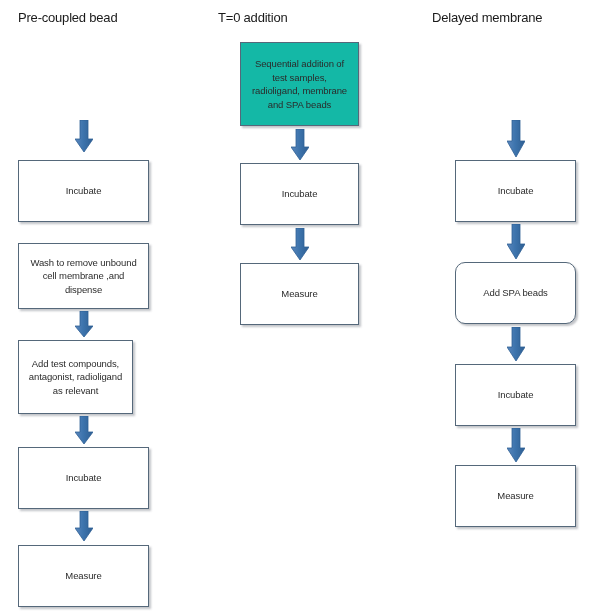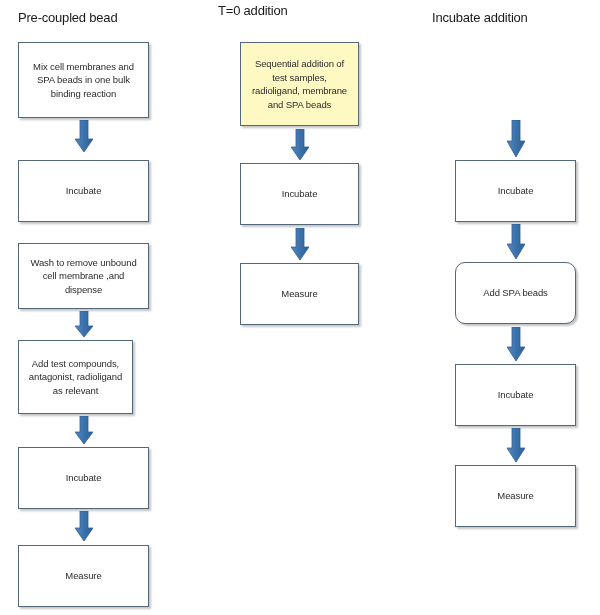--- a/index.html
+++ b/index.html
@@ -59,23 +59,20 @@
     position: absolute;
     display: block;
   }
   .arrow svg { display: block; }
 </style>
 </head>
 <body>
 
 <div id="canvas">
     <div class="col-header" style="left: 18px; top: 8px; width: 182px; color: rgb(26, 26, 26);">Pre-coupled bead</div>
-    <div class="flow-box" style="left: 18px; top: 42px; width: 131px; height: 76px; border-color: rgb(85, 104, 122); background: rgb(255, 255, 255);">
-      <span class="box-label" style="color: rgb(43, 43, 43);">Mix cell membranes and SPA beads in one bulk binding reaction</span>
-    </div>
     <div class="arrow" style="left: 74.5px; top: 120px; width: 18px; height: 32px;">
       <svg width="18" height="32" viewBox="0 0 18 32">
         <defs>
           <linearGradient id="ag0_0" x1="0" y1="0" x2="1" y2="0">
             <stop offset="0%" stop-color="#5b87bd"></stop>
             <stop offset="45%" stop-color="#3d74ad"></stop>
             <stop offset="100%" stop-color="#2e5e92"></stop>
           </linearGradient>
         </defs>
         <polygon points="5,0 13,0 13,19 18,19 9,32 0,19 5,19" fill="url(#ag0_0)" stroke="#2f5f94" stroke-width="0.8" stroke-linejoin="miter"></polygon>
@@ -125,22 +122,22 @@
             <stop offset="45%" stop-color="#3d74ad"></stop>
             <stop offset="100%" stop-color="#2e5e92"></stop>
           </linearGradient>
         </defs>
         <polygon points="5,0 13,0 13,17 18,17 9,30 0,17 5,17" fill="url(#ag0_4)" stroke="#2f5f94" stroke-width="0.8" stroke-linejoin="miter"></polygon>
       </svg>
     </div>
     <div class="flow-box" style="left: 18px; top: 545px; width: 131px; height: 62px; border-color: rgb(85, 104, 122); background: rgb(255, 255, 255);">
       <span class="box-label" style="color: rgb(43, 43, 43);">Measure</span>
     </div>
-    <div class="col-header" style="left: 218px; top: 1px; width: 165px; color: rgb(26, 26, 26);">T=0 addition</div>
-    <div class="flow-box" style="left: 240px; top: 42px; width: 119px; height: 84px; border-color: rgb(85, 104, 122); background: #fef9c3;">
+    <div class="col-header" style="left: 218px; top: 8px; width: 165px; color: rgb(26, 26, 26);">T=0 addition</div>
+    <div class="flow-box" style="left: 240px; top: 42px; width: 119px; height: 84px; border-color: rgb(85, 104, 122); background: #14b8a6;">
       <span class="box-label" style="color: rgb(43, 43, 43);">Sequential addition of test samples, radioligand, membrane and SPA beads</span>
     </div>
     <div class="arrow" style="left: 290.5px; top: 129px; width: 18px; height: 31px;">
       <svg width="18" height="31" viewBox="0 0 18 31">
         <defs>
           <linearGradient id="ag1_0" x1="0" y1="0" x2="1" y2="0">
             <stop offset="0%" stop-color="#5b87bd"></stop>
             <stop offset="45%" stop-color="#3d74ad"></stop>
             <stop offset="100%" stop-color="#2e5e92"></stop>
           </linearGradient>
@@ -159,21 +156,21 @@
             <stop offset="45%" stop-color="#3d74ad"></stop>
             <stop offset="100%" stop-color="#2e5e92"></stop>
           </linearGradient>
         </defs>
         <polygon points="5,0 13,0 13,19 18,19 9,32 0,19 5,19" fill="url(#ag1_1)" stroke="#2f5f94" stroke-width="0.8" stroke-linejoin="miter"></polygon>
       </svg>
     </div>
     <div class="flow-box" style="left: 240px; top: 263px; width: 119px; height: 62px; border-color: rgb(85, 104, 122); background: rgb(255, 255, 255);">
       <span class="box-label" style="color: rgb(43, 43, 43);">Measure</span>
     </div>
-    <div class="col-header" style="left: 432px; top: 8px; width: 168px; color: rgb(26, 26, 26);">Incubate addition</div>
+    <div class="col-header" style="left: 432px; top: 8px; width: 168px; color: rgb(26, 26, 26);">Delayed membrane</div>
     <div class="arrow" style="left: 506.5px; top: 120px; width: 18px; height: 37px;">
       <svg width="18" height="37" viewBox="0 0 18 37">
         <defs>
           <linearGradient id="ag2_0" x1="0" y1="0" x2="1" y2="0">
             <stop offset="0%" stop-color="#5b87bd"></stop>
             <stop offset="45%" stop-color="#3d74ad"></stop>
             <stop offset="100%" stop-color="#2e5e92"></stop>
           </linearGradient>
         </defs>
         <polygon points="5,0 13,0 13,21 18,21 9,37 0,21 5,21" fill="url(#ag2_0)" stroke="#2f5f94" stroke-width="0.8" stroke-linejoin="miter"></polygon>

